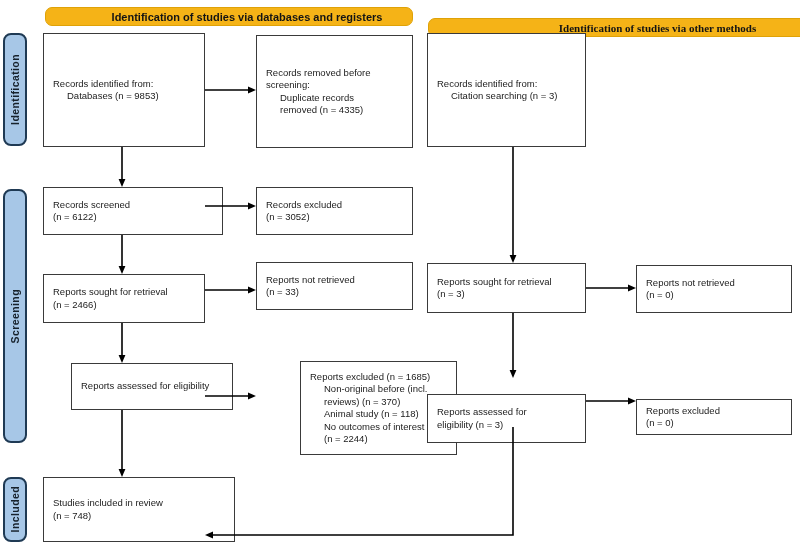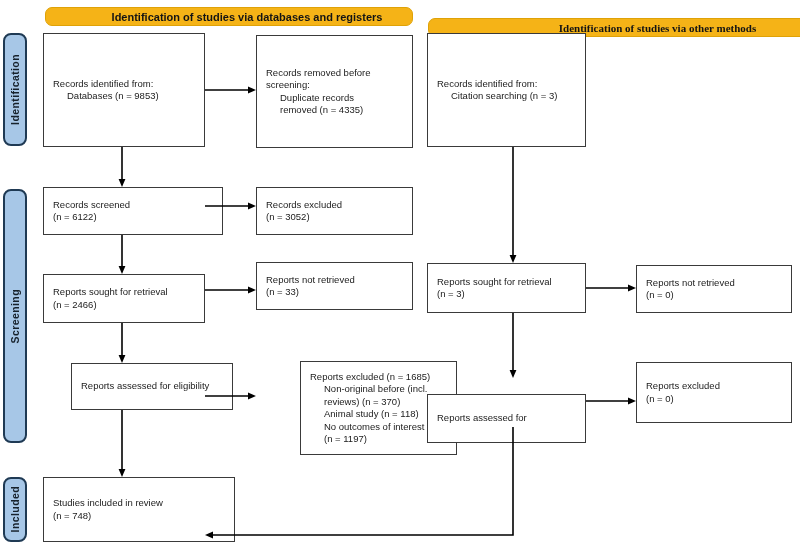--- a/index.html
+++ b/index.html
@@ -88,40 +88,41 @@
   <div class="box" style="left:256px;top:262px;width:157px;height:48px;">
     <div class="bl">Reports not retrieved</div>
     <div class="bl">(n = 33)</div>
   </div>
   <div class="box" style="left:256px;top:361px;width:157px;height:94px;margin-left:44px;">
     <div class="bl">Reports excluded (n = 1685)</div>
     <div class="bl ind">Non-original before (incl.</div>
     <div class="bl ind">reviews) (n = 370)</div>
     <div class="bl ind">Animal study (n = 118)</div>
     <div class="bl ind">No outcomes of interest</div>
-    <div class="bl ind">(n = 1197)</div>
+    <div class="bl ind">(n = 2244)</div>
   </div>
 
   <div class="box" style="left:427px;top:33px;width:159px;height:114px;">
     <div class="bl">Records identified from:</div>
     <div class="bl ind">Citation searching (n = 3)</div>
   </div>
   <div class="box" style="left:427px;top:263px;width:159px;height:50px;">
     <div class="bl">Reports sought for retrieval</div>
     <div class="bl">(n = 3)</div>
   </div>
   <div class="box" style="left:427px;top:394px;width:159px;height:49px;">
     <div class="bl">Reports assessed for</div>
+    <div class="bl">eligibility (n = 3)</div>
   </div>
 
   <div class="box" style="left:636px;top:265px;width:156px;height:48px;">
     <div class="bl">Reports not retrieved</div>
     <div class="bl">(n = 0)</div>
   </div>
-  <div class="box" style="left:636px;top:362px;width:156px;height:61px;">
+  <div class="box" style="left:636px;top:399px;width:156px;height:36px;">
 
     <div class="bl">Reports excluded</div>
     <div class="bl">(n = 0)</div>
   </div>
 
   <svg id="arrows" width="800" height="549" viewBox="0 0 800 549">
     <g stroke="#000000" stroke-width="1.6" fill="#000000">
       <g>
         <line x1="205" y1="90" x2="249" y2="90"></line>
           <polygon stroke="none" points="256,90 248,86.6 248,93.4"></polygon>

